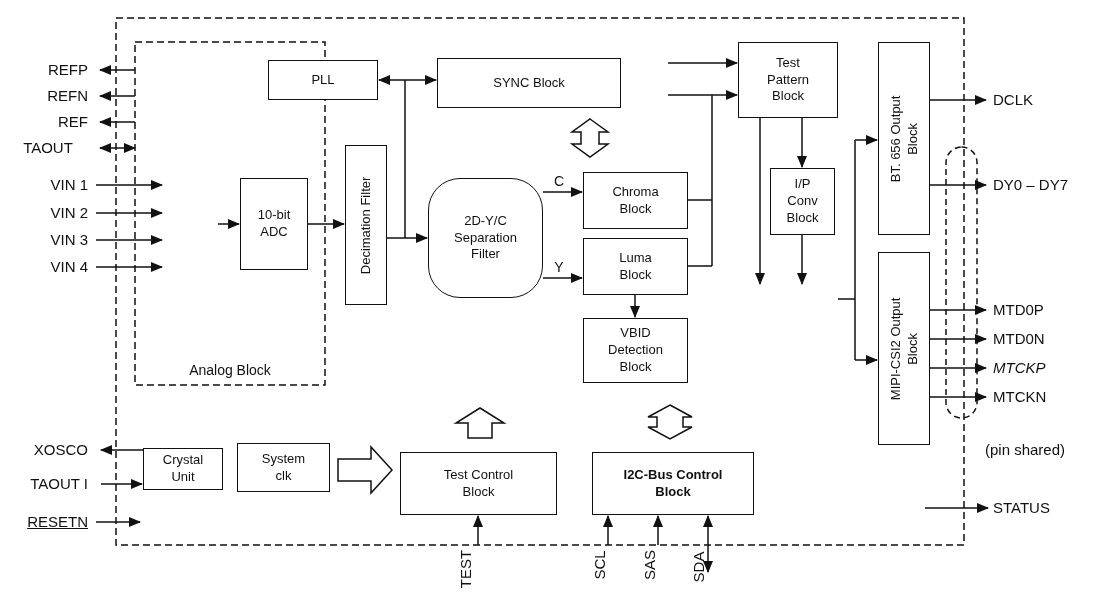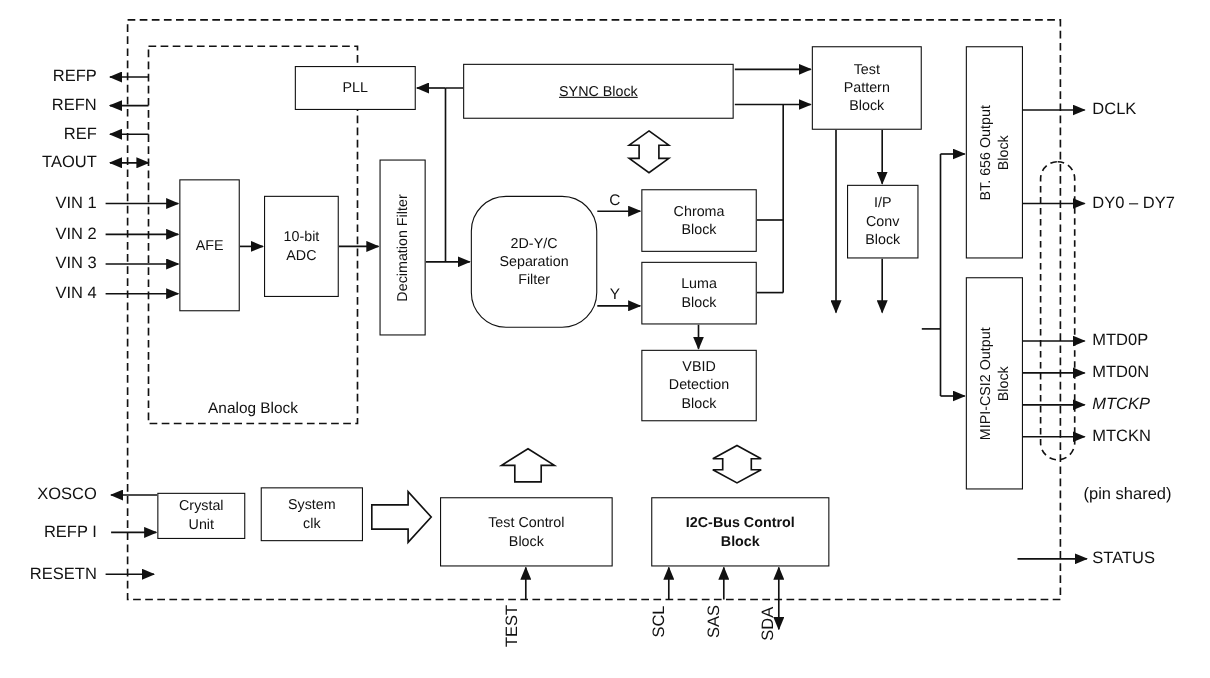--- a/index.html
+++ b/index.html
@@ -87,31 +87,28 @@
 
       <rect x="946" y="147" width="31" height="271" rx="15.5" stroke-dasharray="6 4"></rect>
 
       <polygon points="590,119 608,132 599,132 599,144 608,144 590,157 572,144 581,144 581,132 572,132" fill="#fff"></polygon>
       <polygon points="480,408 504,423 492,423 492,438 468,438 468,423 456,423" fill="#fff"></polygon>
       <polygon points="670,405 692,417 683,417 683,427 692,427 670,439 648,427 657,427 657,417 648,417" fill="#fff"></polygon>
       <polygon points="338,459 371,459 371,447 392,470 371,493 371,481 338,481" fill="#fff"></polygon>
     </g>
   </svg>
 
-  <div class="block" style="left:163px;top:163px;width:55px;height:120px;">
-    <span class="lbl">AFE</span>
-  </div>
   <div class="block" style="left:240px;top:178px;width:68px;height:92px;">
     <span class="lbl">10-bit
 ADC</span>
   </div>
   <div class="block" style="left:268px;top:60px;width:110px;height:40px;">
     <span class="lbl">PLL</span>
   </div>
-  <div class="block" style="left:421px;top:58px;width:246px;height:50px;text-decoration:underline;">
+  <div class="block" style="left:437px;top:58px;width:184px;height:50px;">
     <span class="lbl">SYNC Block</span>
   </div>
   <div class="block vblock" style="left:345px;top:145px;width:42px;height:160px;">
     <span class="lbl" style="width:160px;">Decimation Filter</span>
   </div>
   <div class="block" style="left:428px;top:178px;width:115px;height:120px;border-radius:32px;">
     <span class="lbl">2D-Y/C
 Separation
 Filter</span>
   </div>
@@ -163,28 +160,28 @@
 Block</span>
   </div>
 
   <div class="small-lbl" style="left:160px;top:362px;width:140px;text-align:center;">Analog Block</div>
   <div class="small-lbl" style="left:550px;top:173px;width:18px;text-align:center;">C</div>
   <div class="small-lbl" style="left:550px;top:259px;width:18px;text-align:center;">Y</div>
 
   <div class="pin pin-l" style="top:59px;">REFP</div>
   <div class="pin pin-l" style="top:85px;">REFN</div>
   <div class="pin pin-l" style="top:111px;">REF</div>
-  <div class="pin pin-l" style="top:137px;">TAOUT</div>
+  <div class="pin pin-l" style="top:137px;text-align:center;">TAOUT</div>
   <div class="pin pin-l" style="top:174px;">VIN 1</div>
   <div class="pin pin-l" style="top:202px;">VIN 2</div>
   <div class="pin pin-l" style="top:229px;">VIN 3</div>
   <div class="pin pin-l" style="top:256px;">VIN 4</div>
   <div class="pin pin-l" style="top:439px;">XOSCO</div>
-  <div class="pin pin-l" style="top:473px;">REFP I</div>
-  <div class="pin pin-l" style="top:511px;">RESETN</div>
+  <div class="pin pin-l" style="top:473px;">TAOUT I</div>
+  <div class="pin pin-l" style="top:511px;text-decoration:underline;">RESETN</div>
 
   <div class="pin pin-r" style="top:89px;">DCLK</div>
   <div class="pin pin-r" style="top:174px;">DY0 – DY7</div>
   <div class="pin pin-r" style="top:299px;">MTD0P</div>
   <div class="pin pin-r" style="top:328px;">MTD0N</div>
   <div class="pin pin-r" style="top:357px;font-style:italic;">MTCKP</div>
   <div class="pin pin-r" style="top:386px;">MTCKN</div>
   <div class="pin pin-r" style="top:439px;left:985px;">(pin shared)</div>
   <div class="pin pin-r" style="top:497px;">STATUS</div>
 

